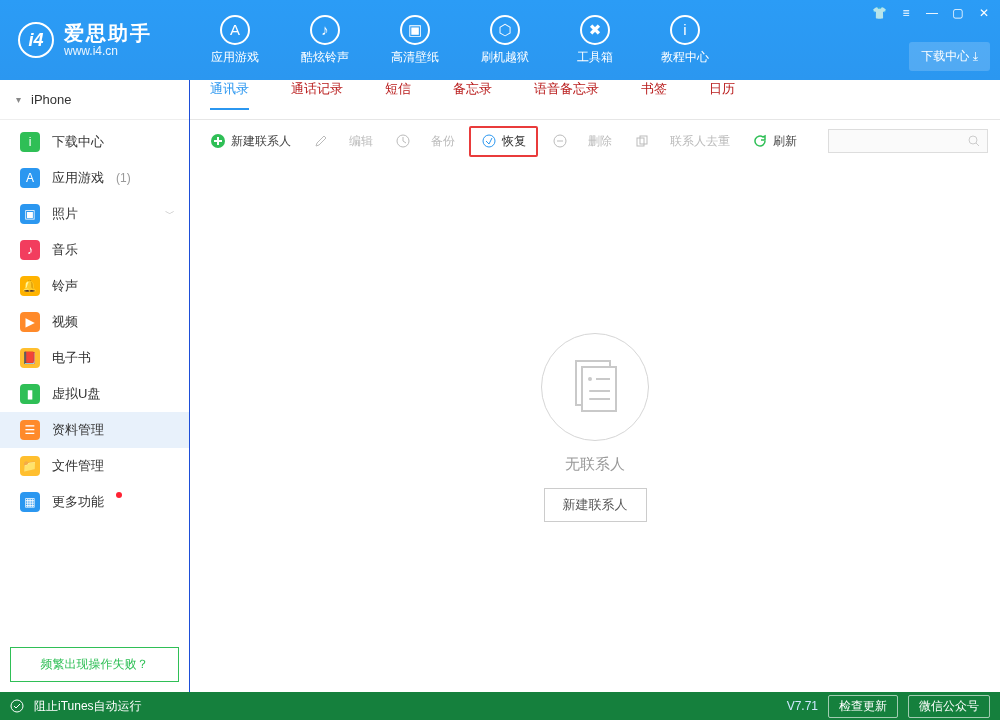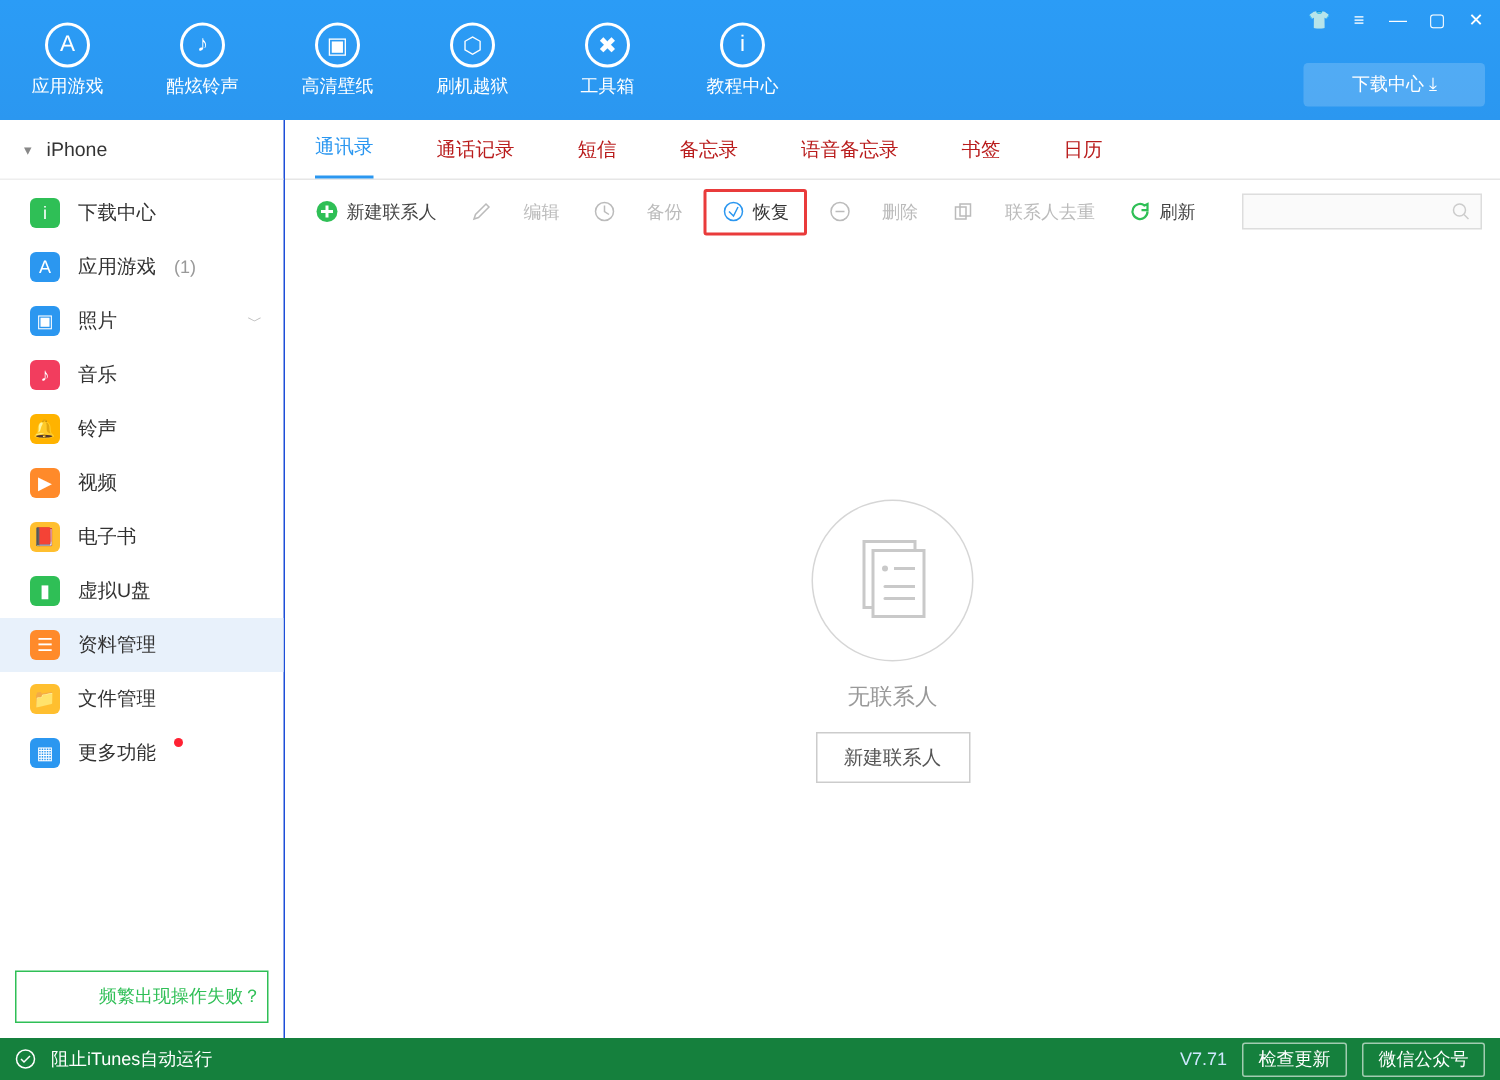--- a/index.html
+++ b/index.html
@@ -11,37 +11,37 @@
 .logo-text .cn { font-size: 20px; font-weight: bold; letter-spacing: 2px; line-height: 1.1; }
 .logo-text .url { font-size: 12px; opacity: .9; }
 
 .top-tabs { display: flex; flex: 1; height: 100%; }
 .top-tab { width: 90px; display: flex; flex-direction: column; align-items: center; justify-content: center; gap: 4px; font-size: 12px; cursor: pointer; }
 .top-tab.active { background: rgba(255,255,255,.15); }
 .top-tab .ico { width: 30px; height: 30px; border: 2px solid #fff; border-radius: 50%; display: flex; align-items: center; justify-content: center; font-size: 15px; }
 
 .win-ctrls { position: absolute; top: 4px; right: 6px; display: flex; gap: 6px; }
 .win-ctrls span { width: 20px; height: 18px; display: flex; align-items: center; justify-content: center; font-size: 12px; cursor: pointer; }
-.dl-center { position: absolute; top: 42px; right: 10px; background: rgba(255,255,255,.18); padding: 6px 32px; border-radius: 3px; font-size: 12px; cursor: pointer; }
+.dl-center { position: absolute; top: 42px; right: 10px; background: rgba(255,255,255,.18); padding: 6px 12px; border-radius: 3px; font-size: 12px; cursor: pointer; }
 
 .body-area { position: absolute; top: 80px; bottom: 28px; left: 0; right: 0; display: flex; }
 .sidebar { width: 190px; border-right: 1px solid #1d4ed8; display: flex; flex-direction: column; }
 .side-head { height: 40px; display: flex; align-items: center; padding: 0 16px; border-bottom: 1px solid #eee; font-size: 13px; color: #333; cursor: pointer; }
 .side-head::before { content: "▾"; margin-right: 10px; color: #888; font-size: 10px; }
 .side-list { flex: 1; padding-top: 4px; }
 .side-item { height: 36px; display: flex; align-items: center; padding: 0 20px; gap: 12px; font-size: 13px; color: #333; cursor: pointer; position: relative; }
 .side-item.selected { background: #e8f1fb; }
 .side-item .sico { width: 20px; height: 20px; border-radius: 4px; display: flex; align-items: center; justify-content: center; color: #fff; font-size: 12px; }
 .side-item .badge { font-size: 12px; color: #999; }
 .side-item .chev { position: absolute; right: 14px; color: #bbb; font-size: 10px; }
 .dot-red { width: 6px; height: 6px; background: #f23; border-radius: 50%; position: absolute; top: 8px; left: 116px; }
-.side-help { margin: 10px; border: 1px solid #2fbf56; color: #2fbf56; text-align: right; padding: 8px 4px; font-size: 12px; cursor: pointer; }
+.side-help { margin: 10px; border: 1px solid #2fbf56; color: #2fbf56; text-align: center; padding: 8px 4px; font-size: 12px; cursor: pointer; }
 
 .content { flex: 1; display: flex; flex-direction: column; }
-.subtabs { height: 40px; border-bottom: 1px solid #e6e6e6; display: flex; align-items: flex-end; padding: 0 20px; gap: 42px; }
+.subtabs { height: 40px; border-bottom: 1px solid #e6e6e6; display: flex; align-items: flex-start; padding: 0 20px; gap: 42px; }
 .subtab { font-size: 13px; color: #b91c1c; padding-bottom: 10px; cursor: pointer; }
 .subtab.active { color: #2b97f0; border-bottom: 2px solid #2b97f0; }
 
 .toolbar { height: 42px; display: flex; align-items: center; padding: 0 12px; gap: 6px; }
 .tbtn { display: flex; align-items: center; gap: 5px; font-size: 12px; color: #444; padding: 4px 8px; cursor: pointer; border-radius: 2px; }
 .tbtn.disabled { color: #bbb; gap: 20px; }
 .tbtn.highlight { border: 2px solid #e93b3b; padding: 5px 10px; }
 .tico { width: 16px; height: 16px; display: inline-flex; align-items: center; justify-content: center; }
 .search { margin-left: auto; width: 160px; height: 24px; border: 1px solid #ddd; background: #fafafa; display: flex; align-items: center; padding: 0 6px; }
 .search svg { opacity: .4; }
@@ -52,20 +52,27 @@
 
 .statusbar { position: absolute; bottom: 0; left: 0; right: 0; height: 28px; background: #15803d; color: #fff; display: flex; align-items: center; padding: 0 10px; font-size: 12px; gap: 10px; }
 .statusbar .spacer { flex: 1; }
 .sbtn { border: 1px solid rgba(255,255,255,.6); padding: 2px 10px; border-radius: 2px; cursor: pointer; }
 .version { color: #cfe8ff; }
 </style>
 </head>
 <body>
 
 <div class="header">
+  <div class="logo-block">
+    <div class="logo-circle">i4</div>
+    <div class="logo-text">
+      <div class="cn">爱思助手</div>
+      <div class="url">www.i4.cn</div>
+    </div>
+  </div>
   <div class="top-tabs" id="top-tabs">
       <div class="top-tab">
         <div class="ico">A</div>
         <span>应用游戏</span>
       </div>
       <div class="top-tab">
         <div class="ico">♪</div>
         <span>酷炫铃声</span>
       </div>
       <div class="top-tab">

